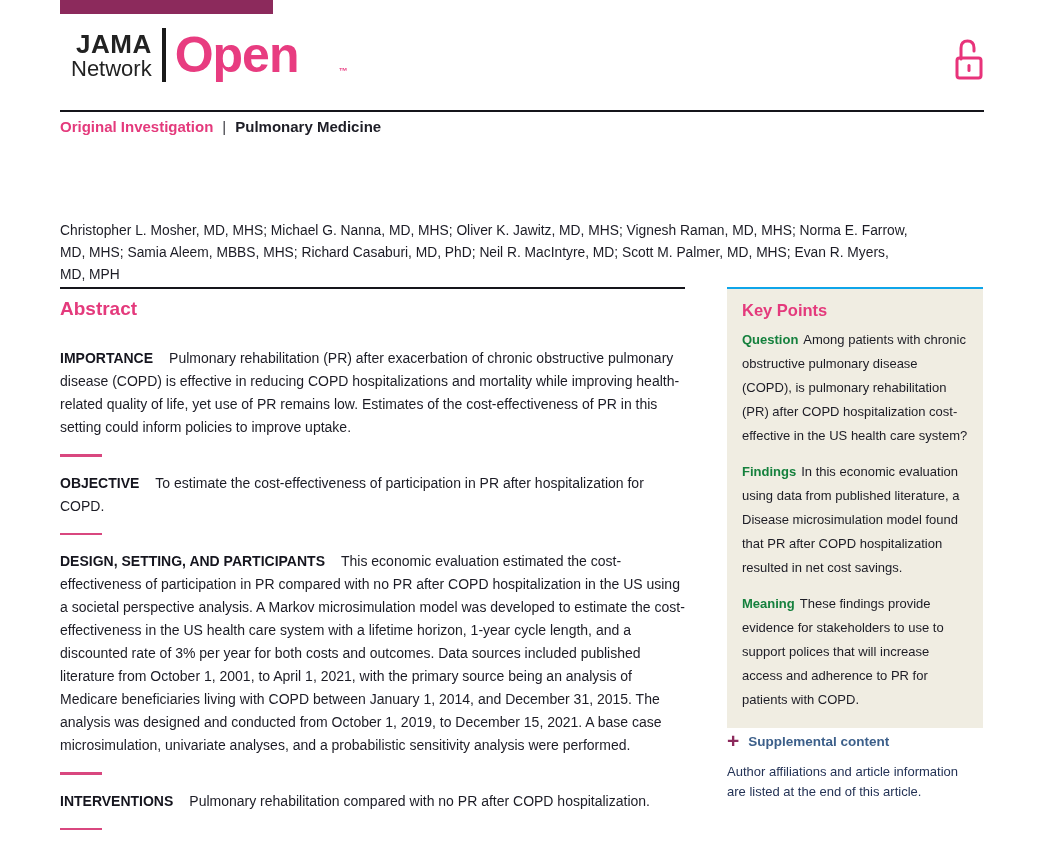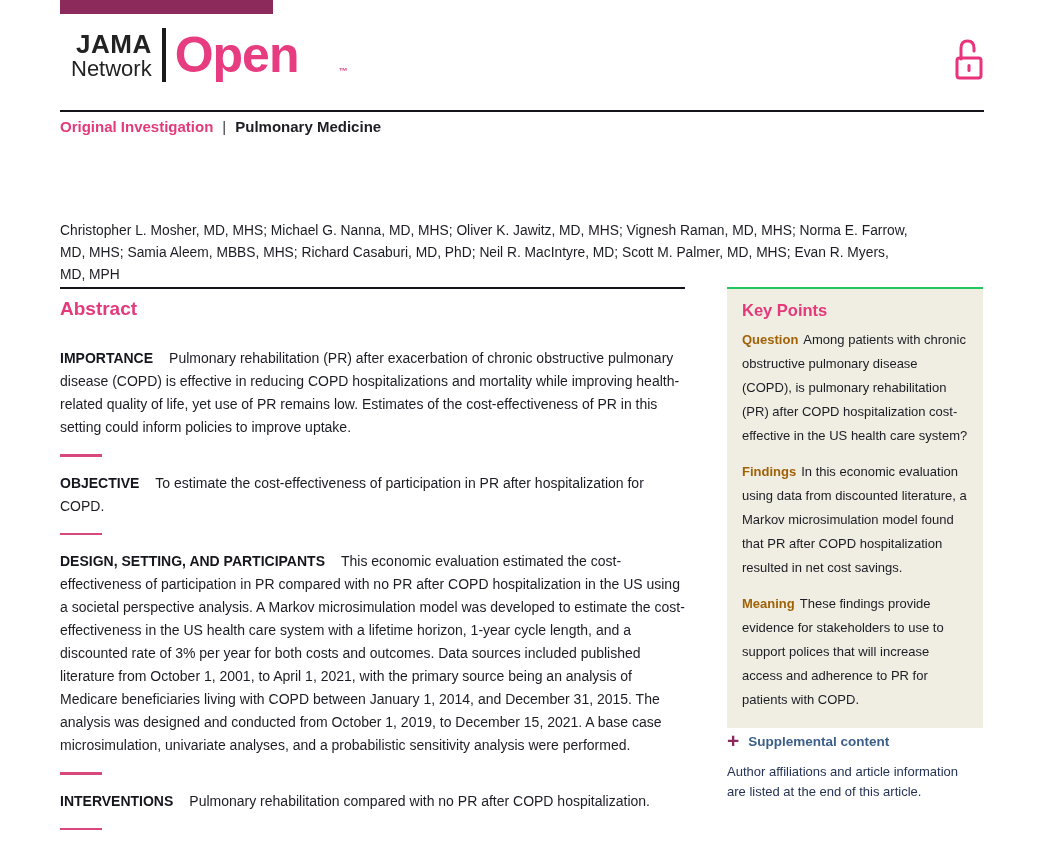--- a/index.html
+++ b/index.html
@@ -36,25 +36,25 @@
   
   .abstract{position:absolute;left:60px;top:287px;width:625px;}
   .abstract-rule{width:625px;height:2px;background:#15151b;}
   .abstract-h{margin:9px 0 0 0;font-size:19px;font-weight:bold;color:#e43a7c;}
   .abs-p{margin:0;font-size:14px;line-height:23px;color:#1c1c25;}
   .abs-p .lbl{font-weight:bold;color:#15151e;padding-right:16px;}
   .abs-first{margin-top:27px;}
   .pink-divider{width:42px;height:2.5px;background:#d9477f;margin:15px 0 15px 0;}
   
   .keypoints{position:absolute;left:727px;top:287px;width:256px;box-sizing:border-box;
-    background:#f0ede2;border-top:2px solid #22c55e;padding:10px 14px 16px 15px;}
+    background:#f0ede2;border-top:2px solid #0ea5e9;padding:10px 14px 16px 15px;}
   .kp-h{margin:2px 0 8px 0;font-size:16.5px;font-weight:bold;color:#e43a7c;}
   .kp-p{margin:0 0 12px 0;font-size:13px;line-height:24px;color:#1c1c25;}
   .kp-p:last-child{margin-bottom:0;}
-  .kp-p .lbl{font-weight:bold;color:#a16207;padding-right:5px;}
+  .kp-p .lbl{font-weight:bold;color:#15803d;padding-right:5px;}
   
   .supplemental{position:absolute;left:727px;top:733px;display:flex;align-items:center;cursor:pointer;}
   .plus{color:#8c2a5c;font-size:21px;font-weight:bold;line-height:16px;margin-right:9px;}
   .supp-link{font-size:13.5px;font-weight:bold;color:#3c5f8a;text-decoration:none;}
   .affil{position:absolute;left:727px;top:762px;width:252px;margin:0;
     font-size:13px;line-height:20px;color:#243356;}
 </style>
 </head>
 <body>
 
@@ -107,21 +107,21 @@
     <p class="abs-p"><span class="lbl">INTERVENTIONS</span><span>Pulmonary rehabilitation compared with no PR after COPD hospitalization.</span></p>
     <div class="pink-divider"></div>
 
     <p class="abs-p"><span class="lbl">MAIN OUTCOMES AND MEASURES</span><span>Net cost in US dollars, quality-adjusted life-years (QALYs), and incremental cost-effectiveness ratio.</span></p>
 
   </section>
 
   <aside class="keypoints">
     <h3 class="kp-h">Key Points</h3>
     <p class="kp-p"><span class="lbl">Question</span><span>Among patients with chronic obstructive pulmonary disease (COPD), is pulmonary rehabilitation (PR) after COPD hospitalization cost-effective in the US health care system?</span></p>
-    <p class="kp-p"><span class="lbl">Findings</span><span>In this economic evaluation using data from discounted literature, a Markov microsimulation model found that PR after COPD hospitalization resulted in net cost savings.</span></p>
+    <p class="kp-p"><span class="lbl">Findings</span><span>In this economic evaluation using data from published literature, a Disease microsimulation model found that PR after COPD hospitalization resulted in net cost savings.</span></p>
     <p class="kp-p"><span class="lbl">Meaning</span><span>These findings provide evidence for stakeholders to use to support polices that will increase access and adherence to PR for patients with COPD.</span></p>
   </aside>
 
   <div class="supplemental">
     <span class="plus">+</span>
     <a class="supp-link">Supplemental content</a>
   </div>
 
   <p class="affil">Author affiliations and article information are listed at the end of this article.</p>
 

